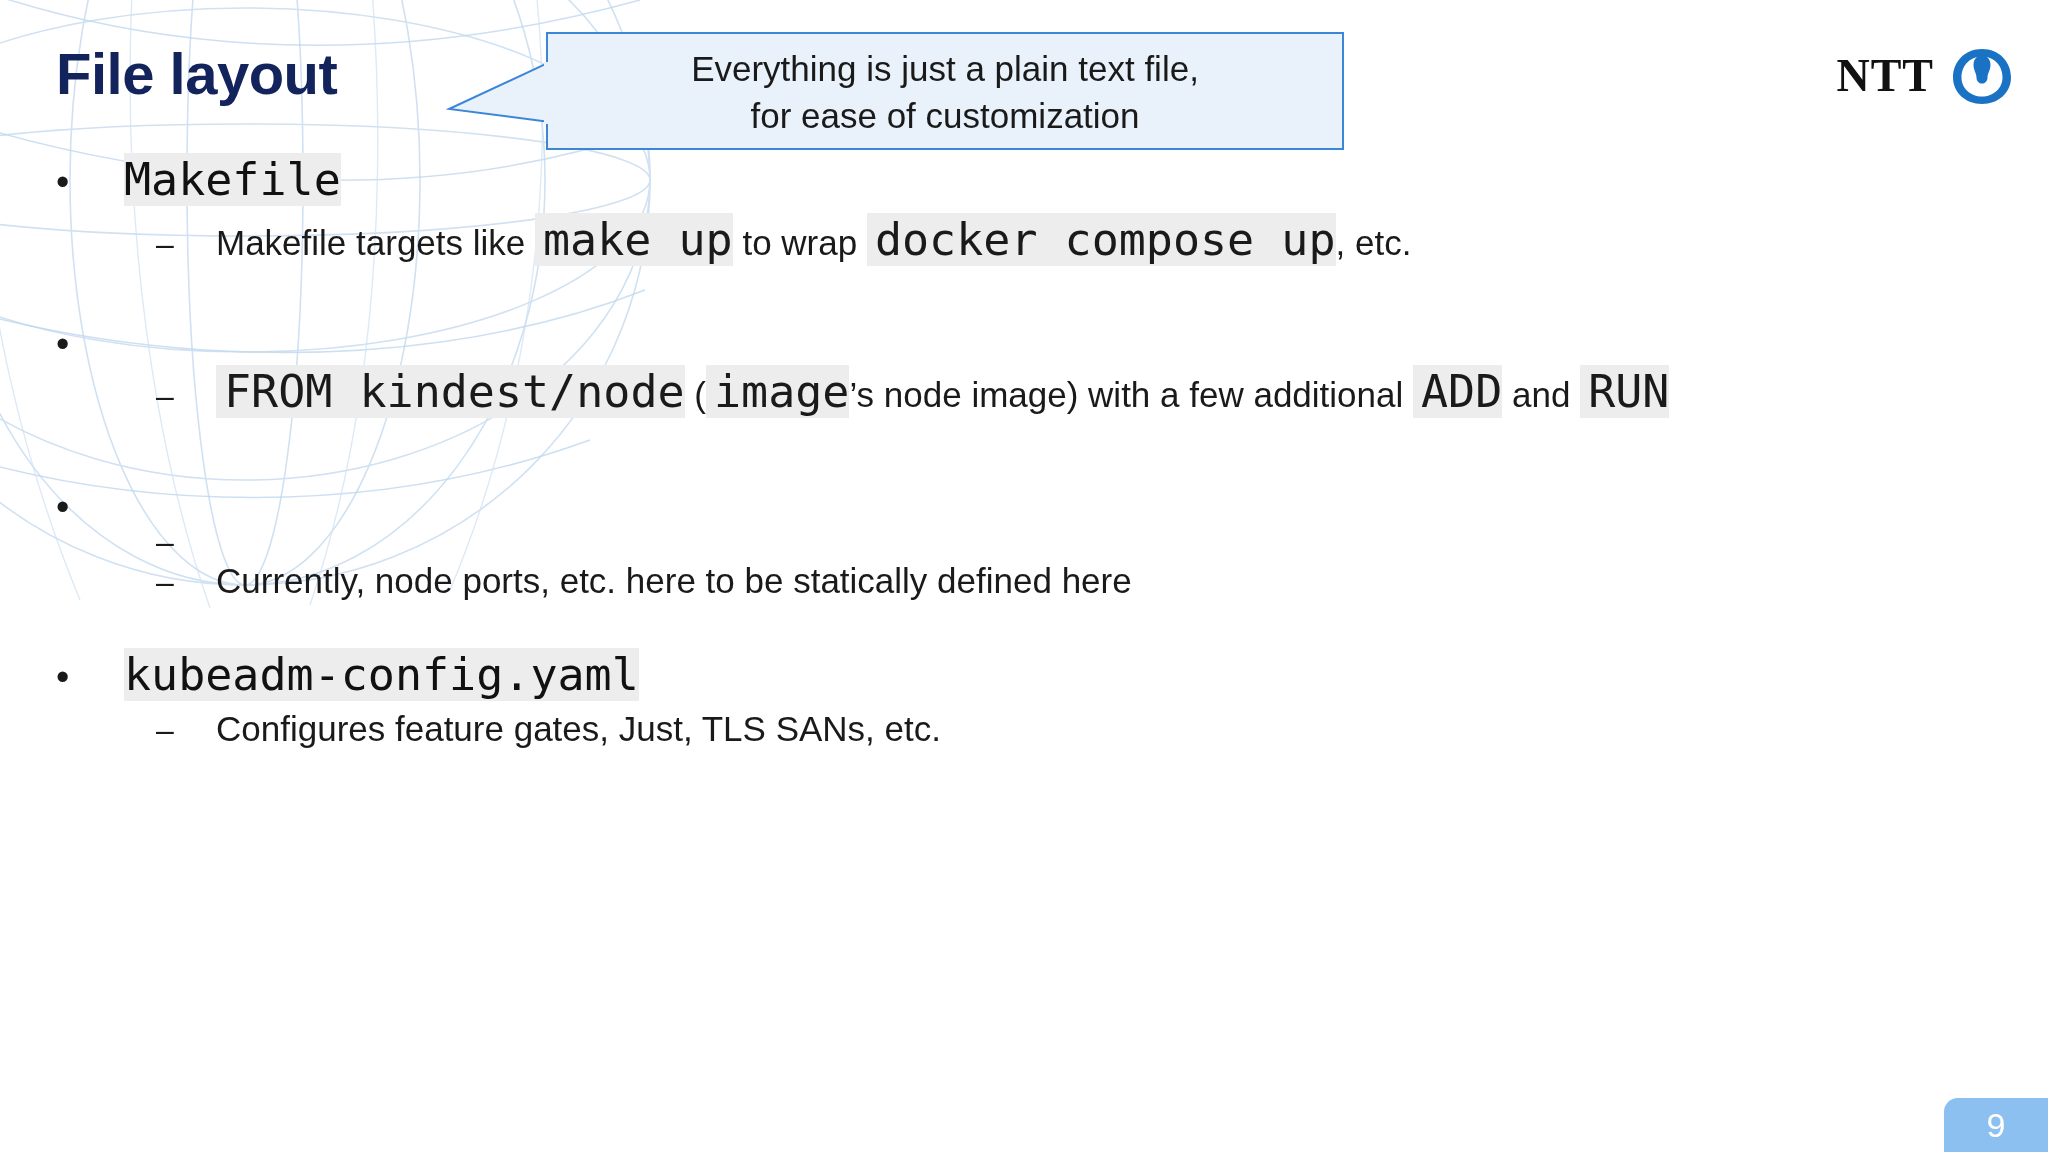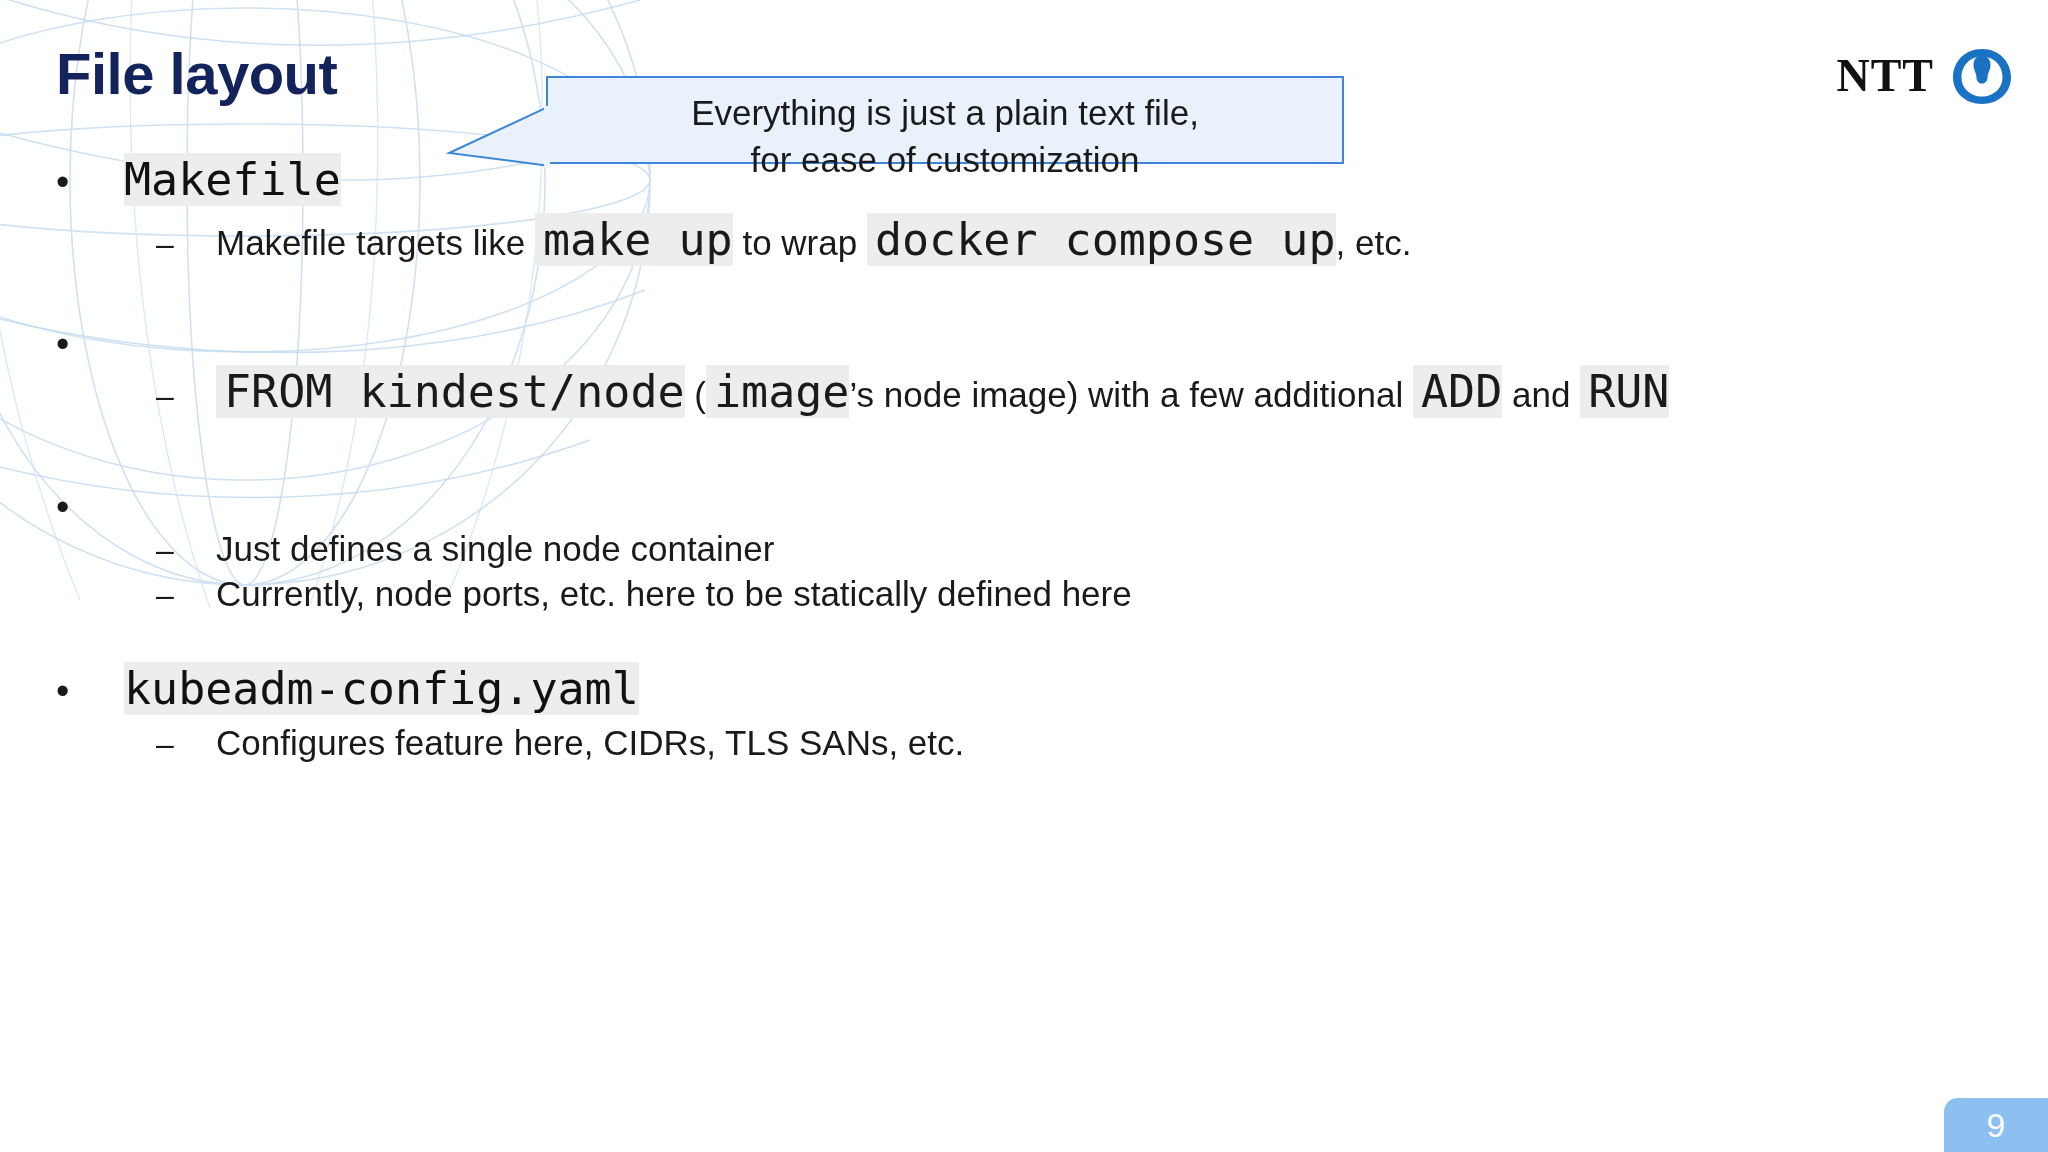--- a/index.html
+++ b/index.html
@@ -60,26 +60,25 @@
     letter-spacing: 1px;
     line-height: 1;
   }
 
   
   #callout {
     position: absolute;
     left: 546px;
     top: 32px;
     width: 798px;
-    height: 88px;
+    height: 118px;
     background: #e9f1fb;
     border: 2px solid #3b86d6;
     box-sizing: border-box;
     z-index: 2;
-    margin-top: 44px;
   }
   #callout-text {
     text-align: center;
     font-size: 35px;
     color: #1a1a1a;
     line-height: 1.33;
     padding-top: 12px;
     white-space: pre-line;
   }
   #callout-tail {
@@ -253,38 +252,37 @@
     </div>
 
     <div class="sp-after-dockerfile"></div>
 
     <div class="group">
       <div class="bullet-l1">
         <span class="dot">•</span>
       </div>
       <div class="bullet-l2">
         <span class="dash">–</span>
-        <span class="l2-text">Just defines a single node container</span>
       </div>
       <div class="bullet-l2">
         <span class="dash">–</span>
         <span class="l2-text">Currently, node ports, etc. here to be statically defined here</span>
       </div>
     </div>
 
     <div class="sp-after-compose"></div>
 
     <div class="group">
       <div class="bullet-l1">
         <span class="dot">•</span>
         <span class="l1-text"><span class="hl">kubeadm-config.yaml</span></span>
       </div>
       <div class="bullet-l2">
         <span class="dash">–</span>
-        <span class="l2-text">Configures feature here, CIDRs, TLS SANs, etc.</span>
+        <span class="l2-text">Configures feature gates, Just, TLS SANs, etc.</span>
       </div>
     </div>
 
   </div>
 
   <div id="page-number">9</div>
 
 </div>
 
 </body></html>

